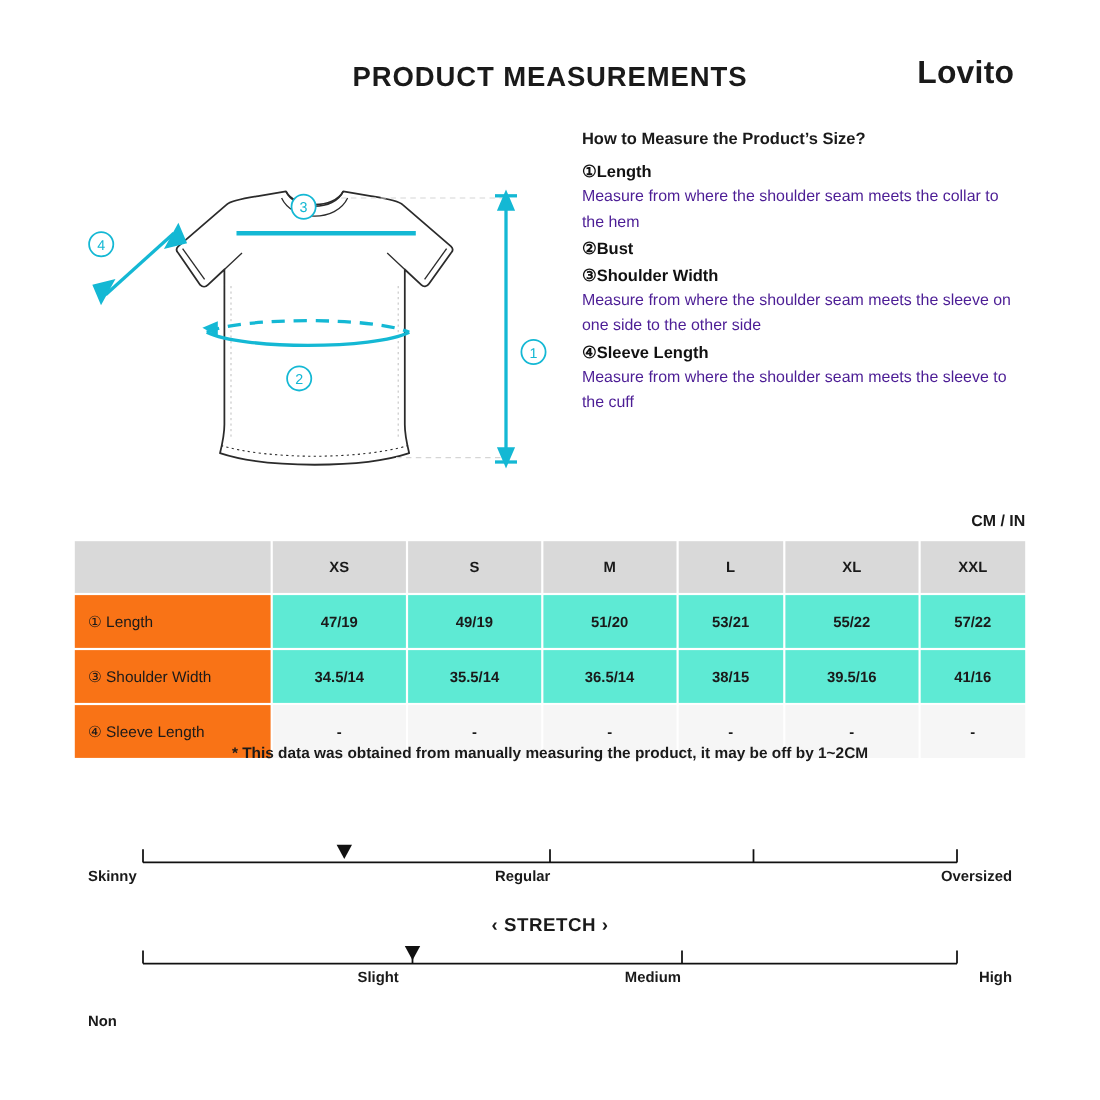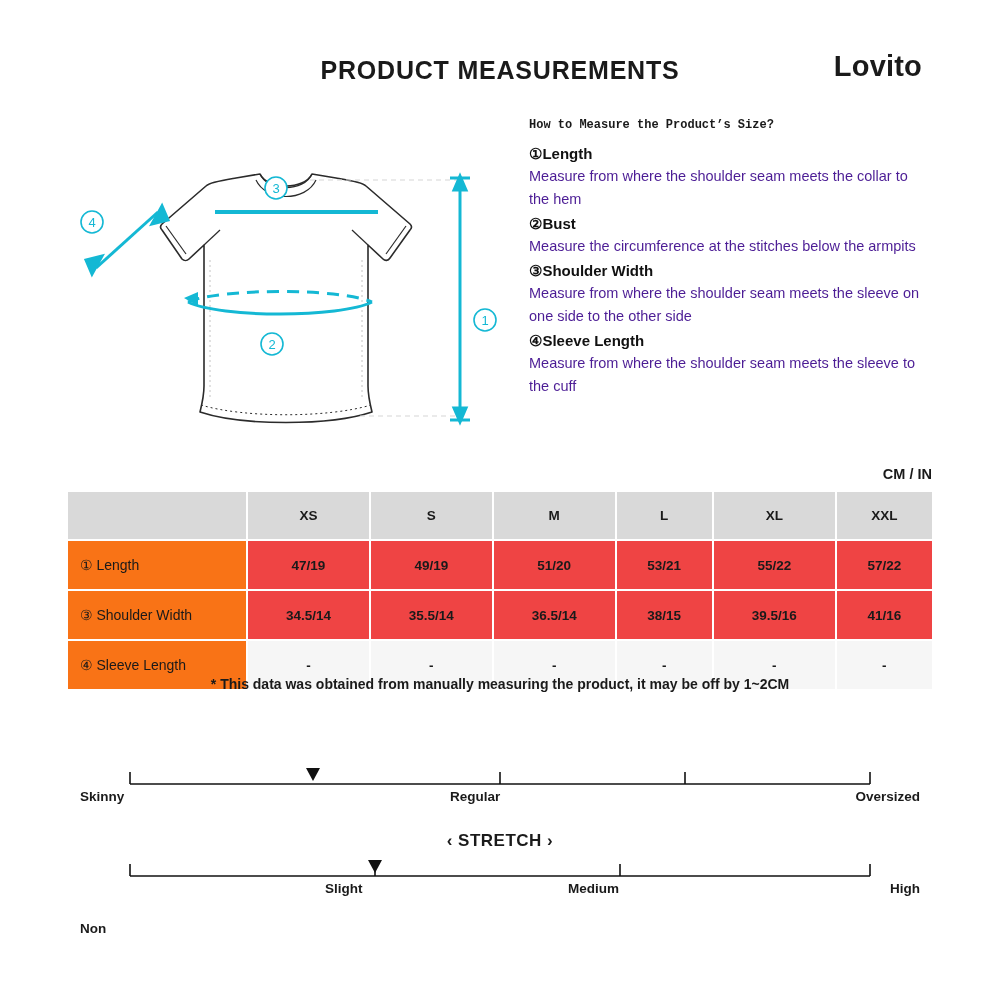--- a/index.html
+++ b/index.html
@@ -20,21 +20,21 @@
   }
   .brand {
     position: absolute; right: 78px; top: 50px;
     font-size: 29px; font-weight: bold; letter-spacing: 0.2px;
   }
 
   
   .howto {
     position: absolute; left: 529px; top: 118px; width: 400px;
   }
-  .howto-title { font-size: 12px; font-weight: bold; margin-bottom: 11px; font-family: Liberation Mono, monospace; }
+  .howto-title { font-size: 15px; font-weight: bold; margin-bottom: 11px; }
   .howto-item { margin-bottom: 2px; }
   .howto-item .lbl { font-size: 15px; font-weight: bold; color: #111; line-height: 22px; }
   .howto-item .desc {
     font-size: 14.5px; color: #4c1d95; line-height: 23px; font-weight: normal;
     margin-bottom: 1px;
   }
 
   
   .diagram { position: absolute; left: 60px; top: 150px; width: 460px; height: 320px; }
 
@@ -59,21 +59,21 @@
     padding: 16px 4px;
     border: none;
   }
   table.sizes thead th { background: #d9d9d9; }
   table.sizes thead th.corner { background: #d9d9d9; }
   table.sizes tbody td.rowhead {
     text-align: left; padding-left: 12px; font-weight: normal; font-size: 14px;
     background: #f97316;
   }
   table.sizes tbody tr td.val { background: #f6f6f6; }
-  table.sizes tbody tr.alt td.val { background: #ef4444; }
+  table.sizes tbody tr.alt td.val { background: #5eead4; }
   table.sizes col.first { width: 178px; }
 
   
   .note {
     position: absolute; left: 0; top: 676px; width: 1000px; text-align: center;
     font-size: 14px; font-weight: bold;
   }
 
   
   .scale-title {
@@ -171,21 +171,20 @@
 
   <div class="howto">
     <div class="howto-title">How to Measure the Product’s Size?</div>
 
     <div class="howto-item">
       <div class="lbl">①Length</div>
       <div class="desc">Measure from where the shoulder seam meets the collar to the hem</div>
     </div>
     <div class="howto-item">
       <div class="lbl">②Bust</div>
-      <div class="desc">Measure the circumference at the stitches below the armpits</div>
     </div>
     <div class="howto-item">
       <div class="lbl">③Shoulder Width</div>
       <div class="desc">Measure from where the shoulder seam meets the sleeve on one side to the other side</div>
     </div>
     <div class="howto-item">
       <div class="lbl">④Sleeve Length</div>
       <div class="desc">Measure from where the shoulder seam meets the sleeve to the cuff</div>
     </div>
   </div>

